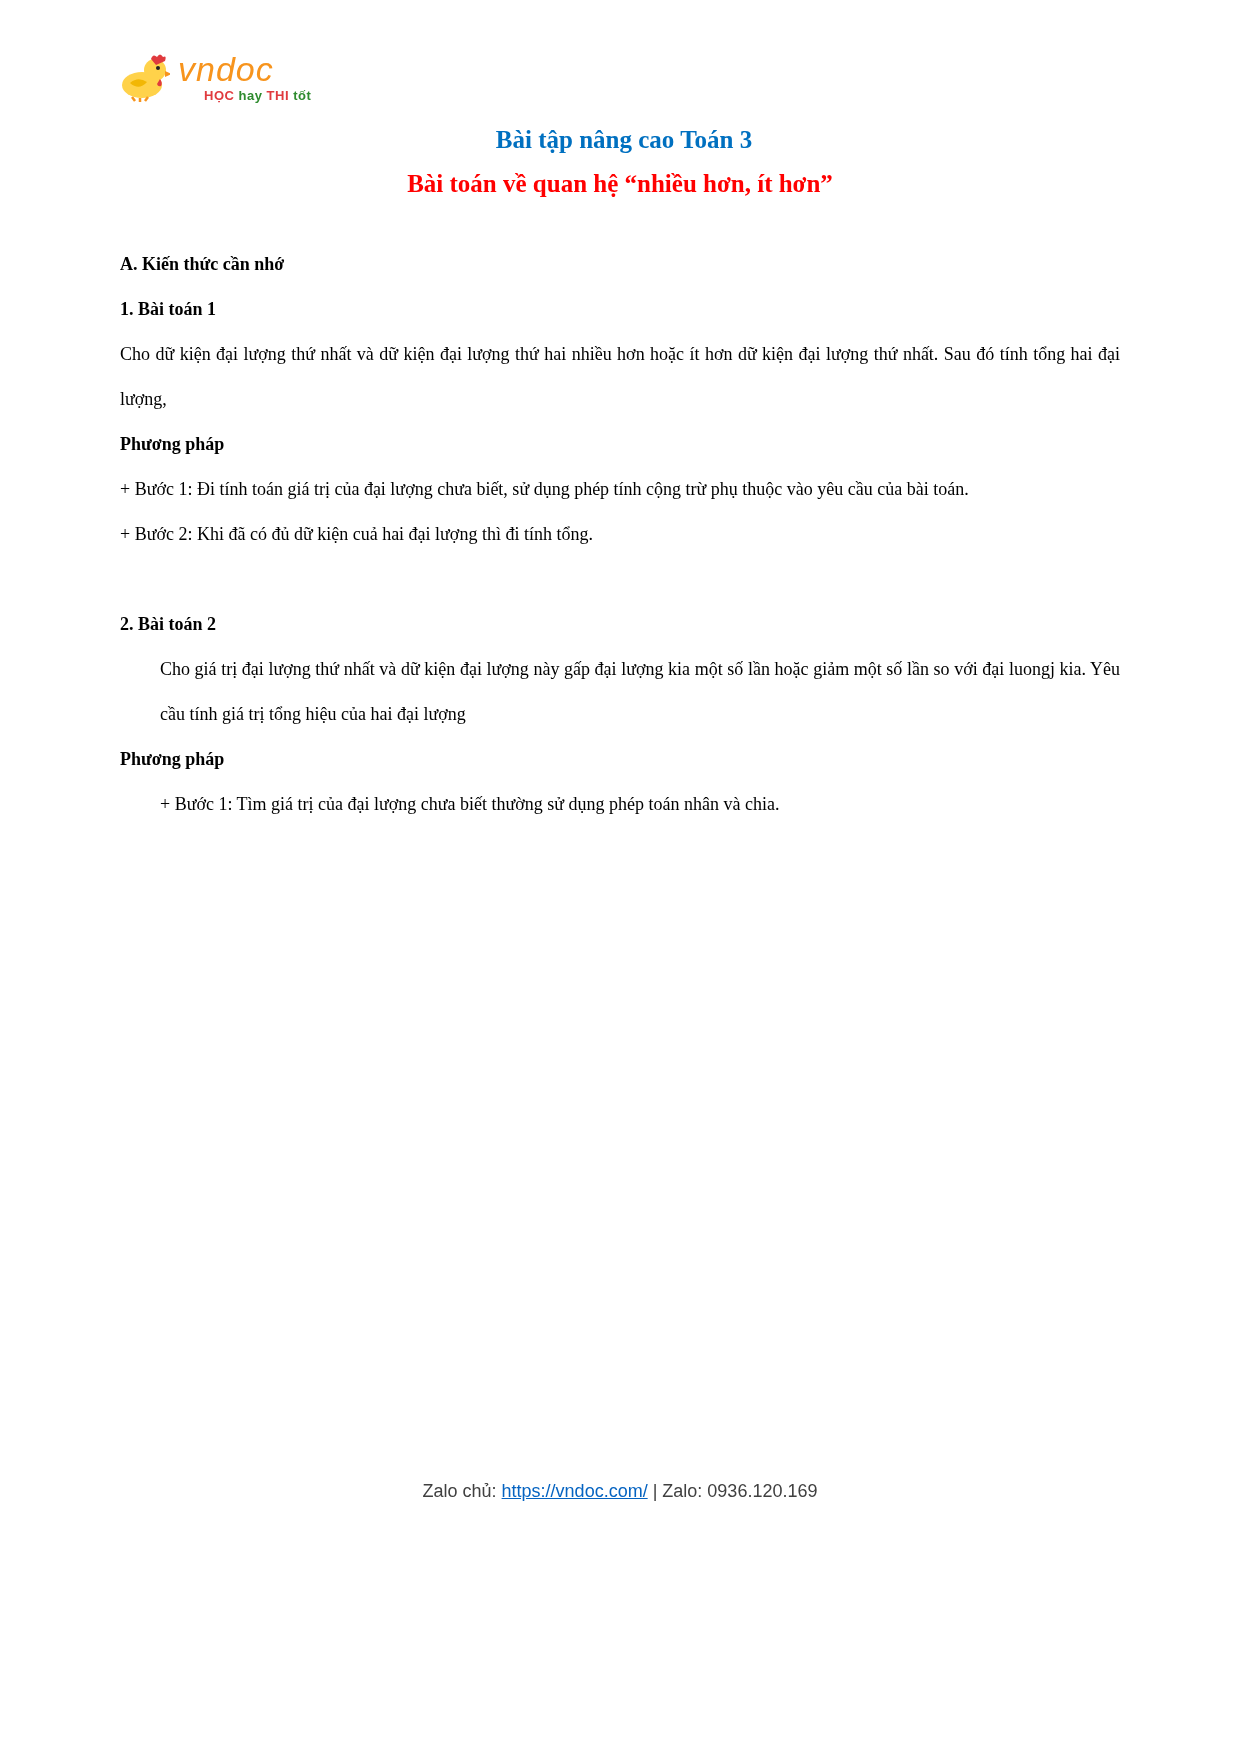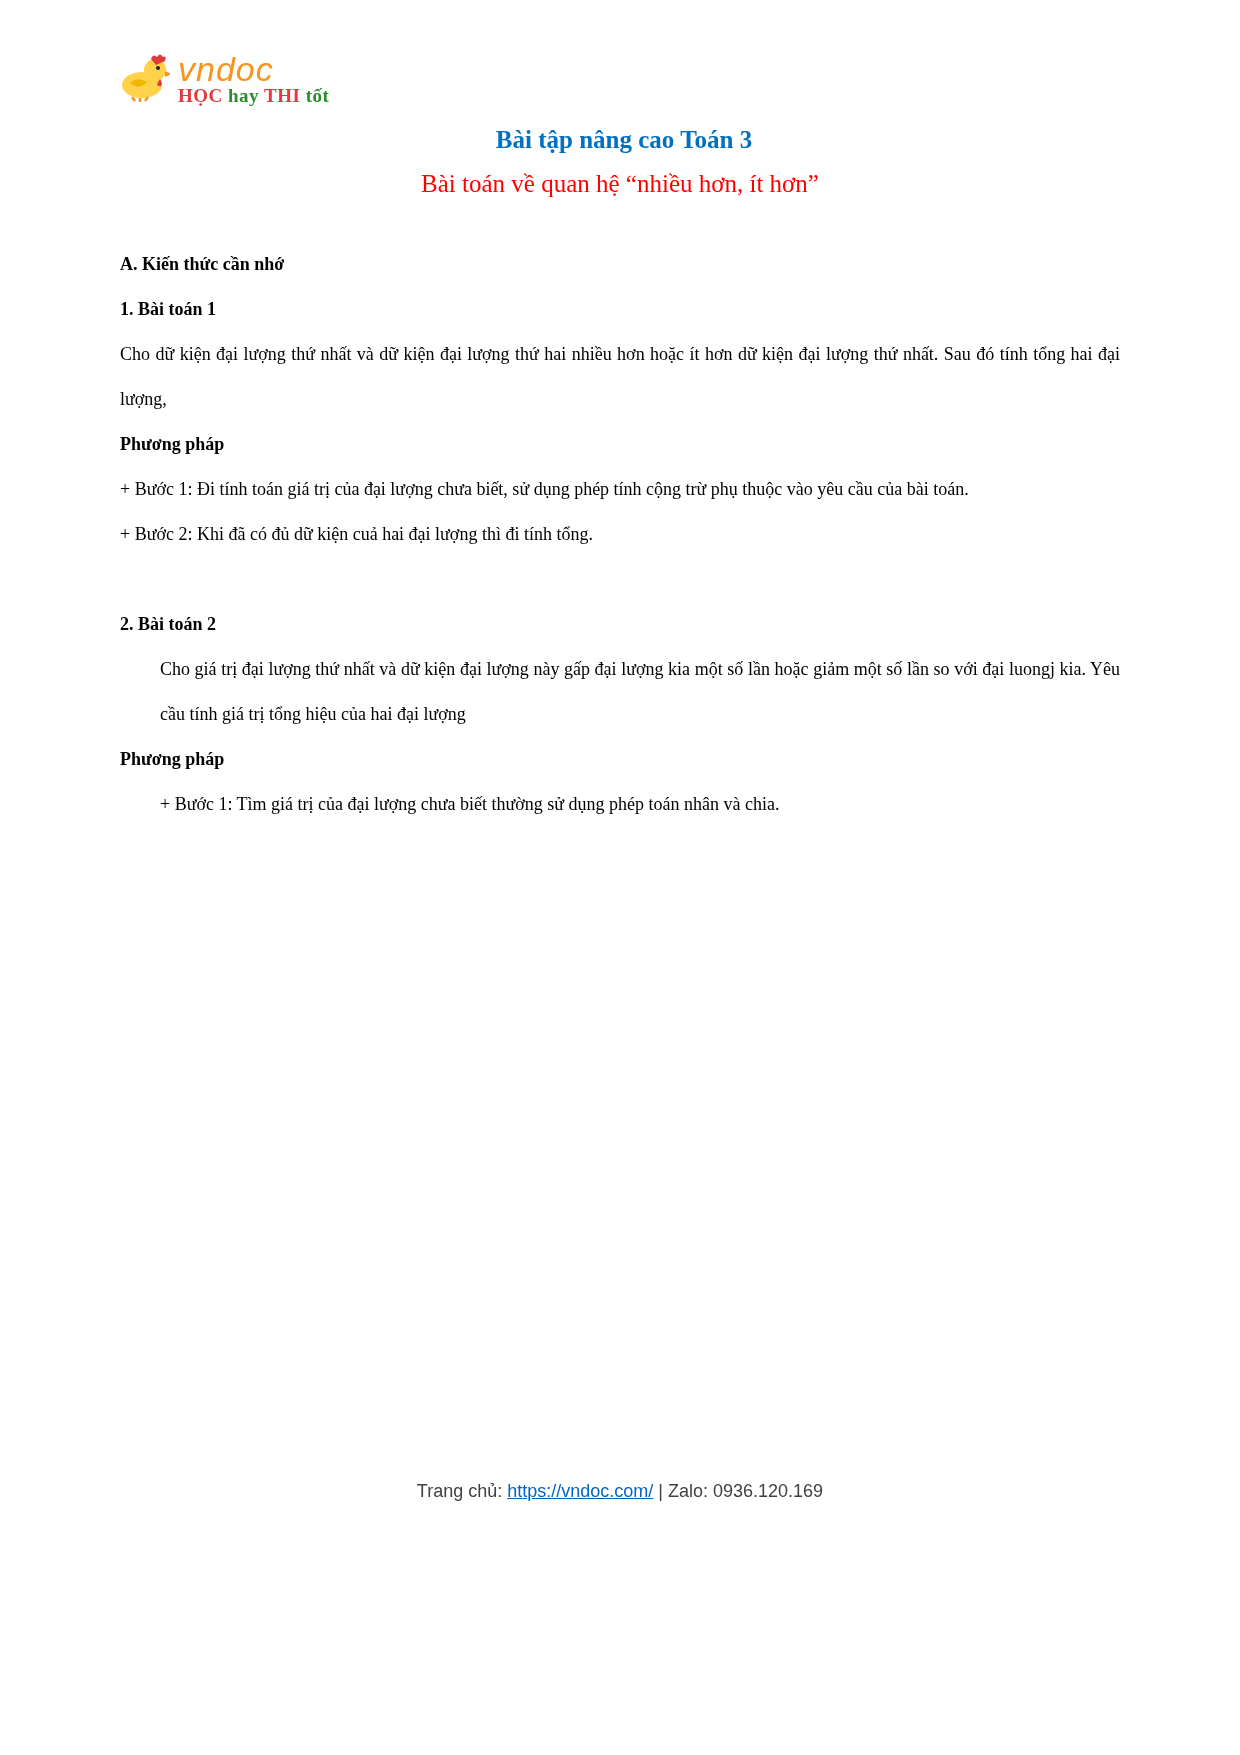--- a/index.html
+++ b/index.html
@@ -27,26 +27,27 @@
   .brand {
     font-family: "Liberation Sans", sans-serif;
     font-style: italic;
     font-weight: normal;
     font-size: 34px;
     line-height: 34px;
     color: #F7941D;
     letter-spacing: 1px;
   }
   .tagline {
-    font-family: Liberation Serif, serif;
+    font-family: Liberation Sans, sans-serif;
     font-weight: bold;
-    font-size: 19px;
+    font-size: 13px;
     line-height: 16px;
     letter-spacing: 0.5px;
     margin-top: 2px;
+    margin-left: 26px;
   }
   .tag-red { color: #E03A3E; }
   .tag-green { color: #2E8B2E; }
 
   
   .title-blue {
     position: absolute;
     top: 126px;
     left: 4px;
     width: 100%;
@@ -55,21 +56,21 @@
     font-weight: bold;
     color: #0070C0;
   }
   .title-red {
     position: absolute;
     top: 170px;
     left: 0;
     width: 100%;
     text-align: center;
     font-size: 25px;
-    font-weight: normal;
+    font-weight: bold;
     color: #FF0000;
   }
 
   
   .content {
     position: absolute;
     top: 242px;
     left: 120px;
     width: 1000px;
     font-size: 18px;
@@ -139,16 +140,16 @@
     <p>+ Bước 1: Đi tính toán giá trị của đại lượng chưa biết, sử dụng phép tính cộng trừ phụ thuộc vào yêu cầu của bài toán.</p>
     <p>+ Bước 2: Khi đã có đủ dữ kiện cuả hai đại lượng thì đi tính tổng.</p>
 
     <p class="h gap-before">2. Bài toán 2</p>
     <p class="block-indent">Cho giá trị đại lượng thứ nhất và dữ kiện đại lượng này gấp đại lượng kia một số lần hoặc giảm một số lần so với đại luongj kia. Yêu cầu tính giá trị tổng hiệu của hai đại lượng</p>
     <p class="h">Phương pháp</p>
     <p class="first-indent">+ Bước 1: Tìm giá trị của đại lượng chưa biết thường sử dụng phép toán nhân và chia.</p>
   </div>
 
   <div class="footer">
-    <span>Trang chủ: </span><a>https://vndoc.com/</a><span> | Zalo: 0936.120.169</span>
+    <span>Zalo chủ: </span><a>https://vndoc.com/</a><span> | Zalo: 0936.120.169</span>
   </div>
 
 </div>
 
 </body></html>

